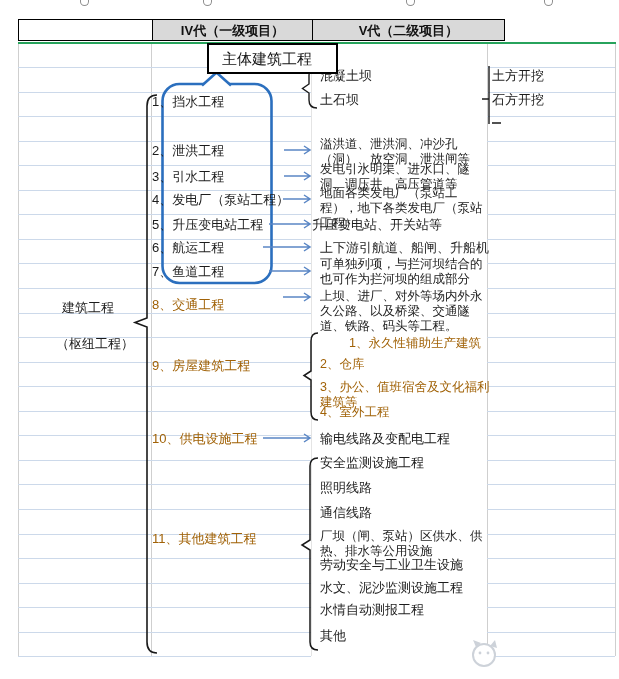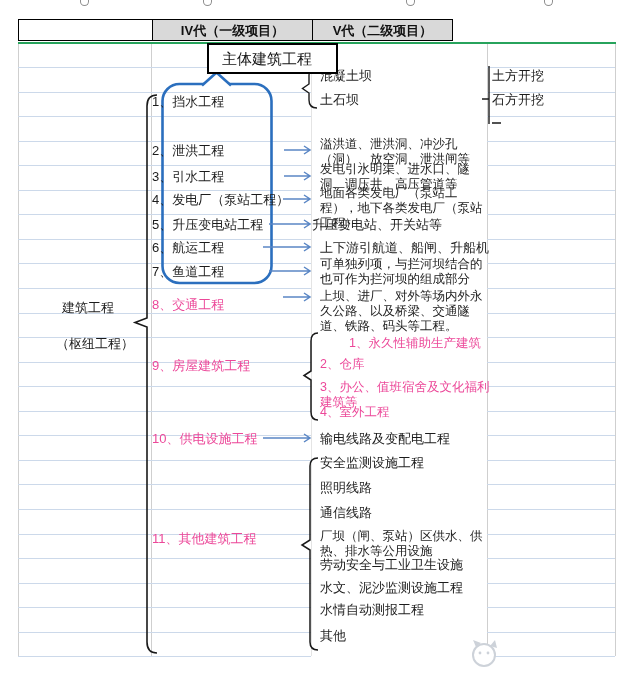--- a/index.html
+++ b/index.html
@@ -4,32 +4,32 @@
 <style>
   html,body{margin:0;padding:0;background:#fff;}
   #stage{position:relative;width:619px;height:679px;background:#fff;overflow:hidden;
          font-family:"Liberation Sans","DejaVu Sans",sans-serif;}
   
   .hcell{position:absolute;top:19px;height:22px;line-height:22px;text-align:center;
          font-size:13px;font-weight:bold;color:#111;background:#d9d9d9;
          border:1px solid #000;box-sizing:border-box;}
   #hc1{left:18px;width:135px;background:#fff;}
   #hc2{left:152px;width:161px;}
-  #hc3{left:312px;width:141px;}
+  #hc3{left:312px;width:193px;}
   #hc4{left:488px;width:128px;}
   #green-line{position:absolute;left:18px;top:42px;width:598px;height:2px;background:#27a35c;}
   
   .colmark{position:absolute;top:0;width:9px;height:6px;border:1.5px solid #8f8f8f;border-top:none;
            border-radius:0 0 5px 5px;box-sizing:border-box;}
   
   .vline{position:absolute;top:43px;height:613px;width:1px;background:#cfcfcf;}
   
   .txt{position:absolute;font-size:13px;line-height:15px;color:#1c1c1c;white-space:nowrap;z-index:10;}
   .wrap{white-space:normal;width:172px;font-size:12.5px;line-height:15px;}
-  .red{color:#ec4899;}
+  .red{color:#a16207;}
   
   #i1{left:152px;top:94px;}  #i2{left:152px;top:143px;} #i3{left:152px;top:169px;}
   #i4{left:152px;top:192px;} #i5{left:152px;top:217px;} #i6{left:152px;top:240px;}
   #i7{left:152px;top:264px;} #i8{left:152px;top:297px;} #i9{left:152px;top:358px;}
   #i10{left:152px;top:431px;} #i11{left:152px;top:531px;}
   
   #d1{left:320px;top:68px;} #d2{left:320px;top:92px;}
   #r2{left:320px;top:137px;} #r3{left:320px;top:162px;font-family:Liberation Serif, serif;} #r4{left:320px;top:186px;}
   #r5{left:312px;top:217px;} #r6{left:320px;top:240px;} #r7{left:320px;top:257px;}
   #r8{left:320px;top:289px;}

